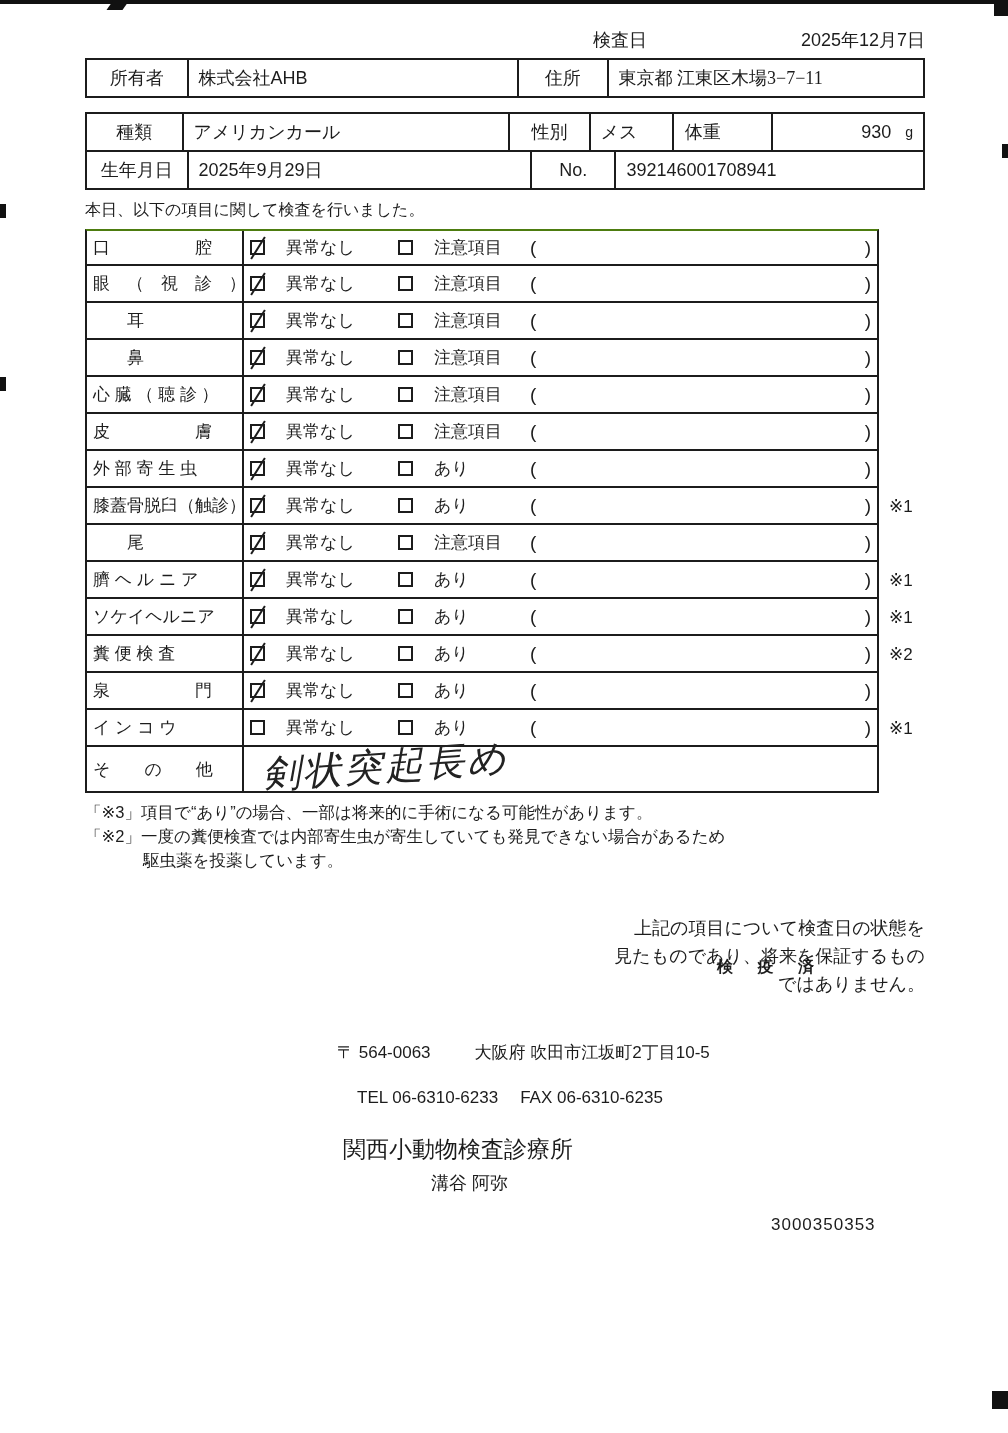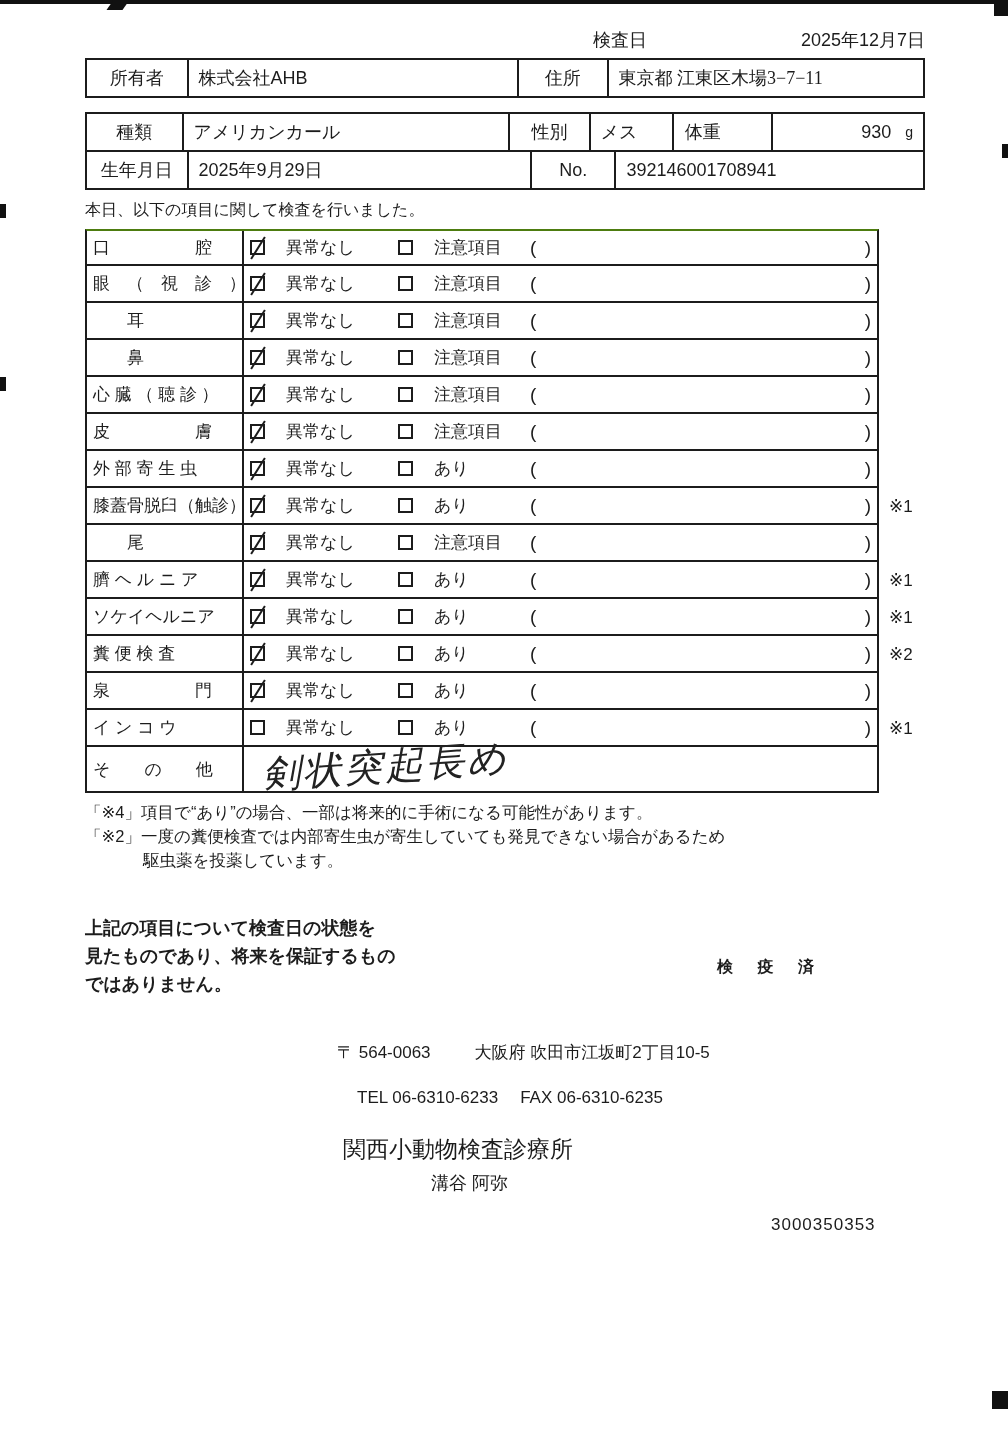--- a/index.html
+++ b/index.html
@@ -77,21 +77,21 @@
   .handwriting {
     position:absolute; left:18px; top:-6px; font-size:38px;
     font-family:"DejaVu Serif","Liberation Serif",serif; font-style:italic;
     transform:rotate(-4deg); letter-spacing:3px; white-space:nowrap; color:#222;
   }
 
   .notes { margin-top:8px; font-size:16.5px; line-height:1.45; }
   .notes .indent { padding-left:58px; }
 
   .bottom { position:relative; margin-top:42px; height:120px; }
-  .disclaimer { font-size:18px; font-weight:bold; line-height:1.55; }
+  .disclaimer { font-size:18px; font-weight:normal; line-height:1.55;text-align:right; }
   .stamp { position:absolute; left:632px; top:42px; font-size:16px; font-weight:bold; letter-spacing:10px; }
 
   .footer-line { font-size:17px; }
   .f-postal { margin-top:6px; padding-left:252px; }
   .f-postal .gap { display:inline-block; width:44px; }
   .f-tel { margin-top:24px; padding-left:272px; }
   .f-tel .gap { display:inline-block; width:22px; }
   .f-clinic { margin-top:26px; padding-left:258px; font-size:23px; }
   .f-vet { margin-top:6px; padding-left:346px; font-size:18px; }
   .f-code { margin-top:20px; padding-left:686px; font-size:17px; letter-spacing:1px; }
@@ -417,21 +417,21 @@
             <div class="exam-label">そ　　の　　他</div>
             <div class="exam-body">
               <span class="handwriting">剣状突起長め</span>
             </div>
           </div>
           <div class="exam-mark"></div>
         </div>
       </div>
 
     <div class="notes">
-      <p>「※4」項目で“あり”の場合、一部は将来的に手術になる可能性があります。</p>
+      <p>「※3」項目で“あり”の場合、一部は将来的に手術になる可能性があります。</p>
       <p>「※2」一度の糞便検査では内部寄生虫が寄生していても発見できない場合があるため</p>
       <p class="indent">駆虫薬を投薬しています。</p>
     </div>
 
     <div class="bottom">
       <div class="disclaimer">
         <p>上記の項目について検査日の状態を</p>
         <p>見たものであり、将来を保証するもの</p>
         <p>ではありません。</p>
       </div>

